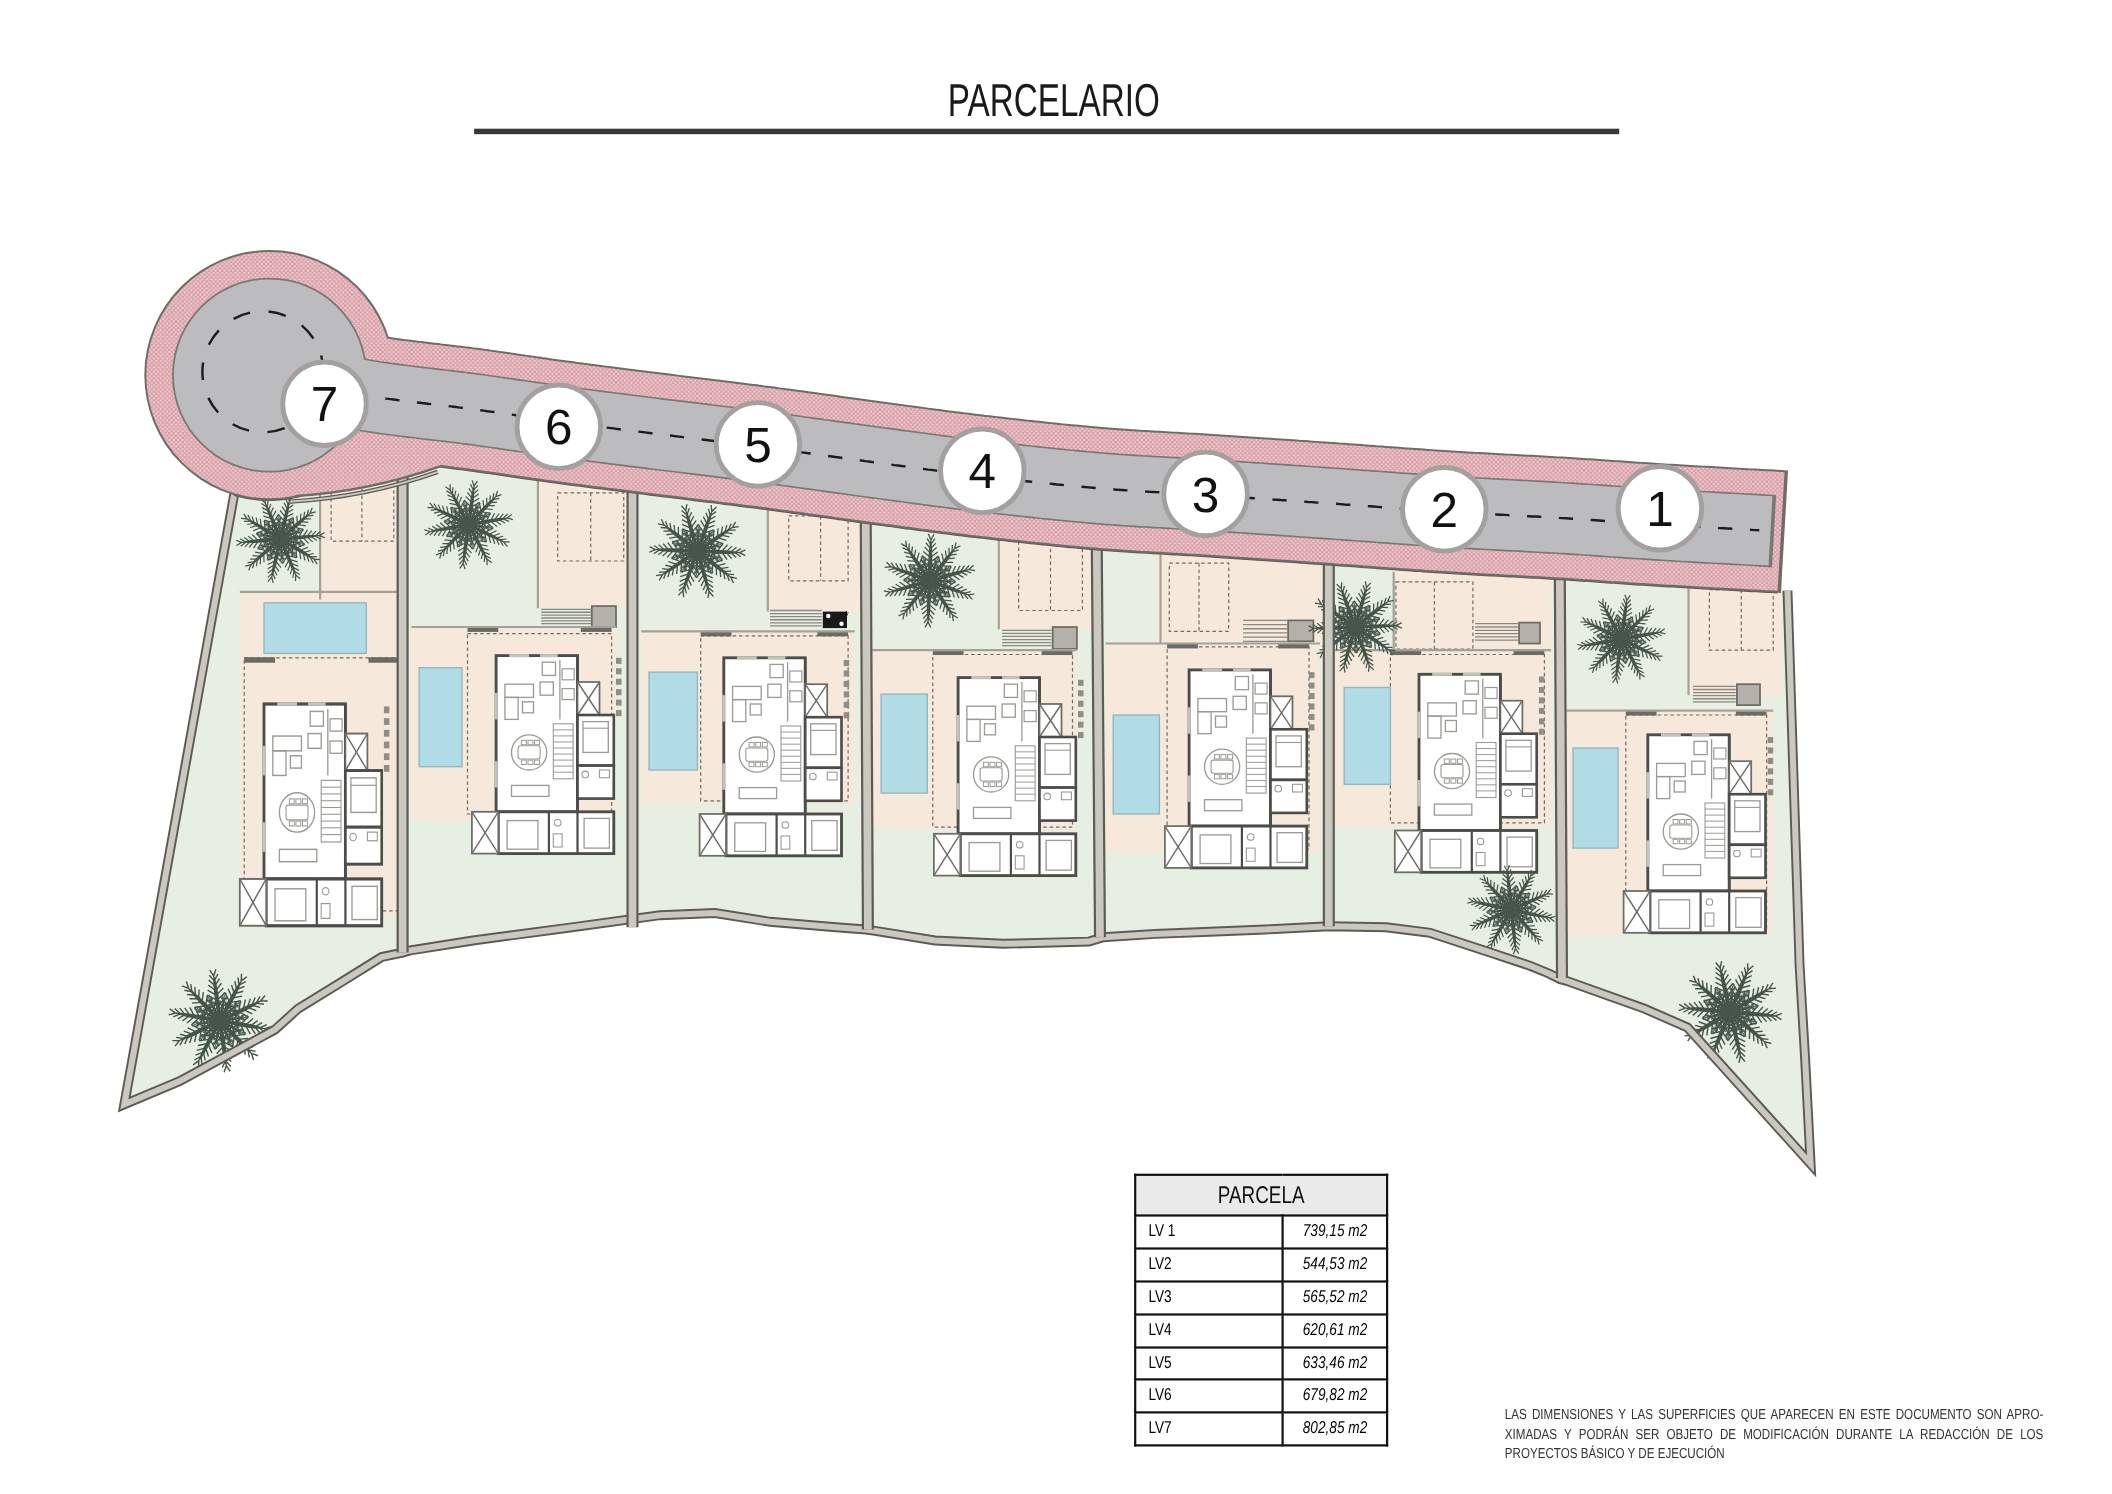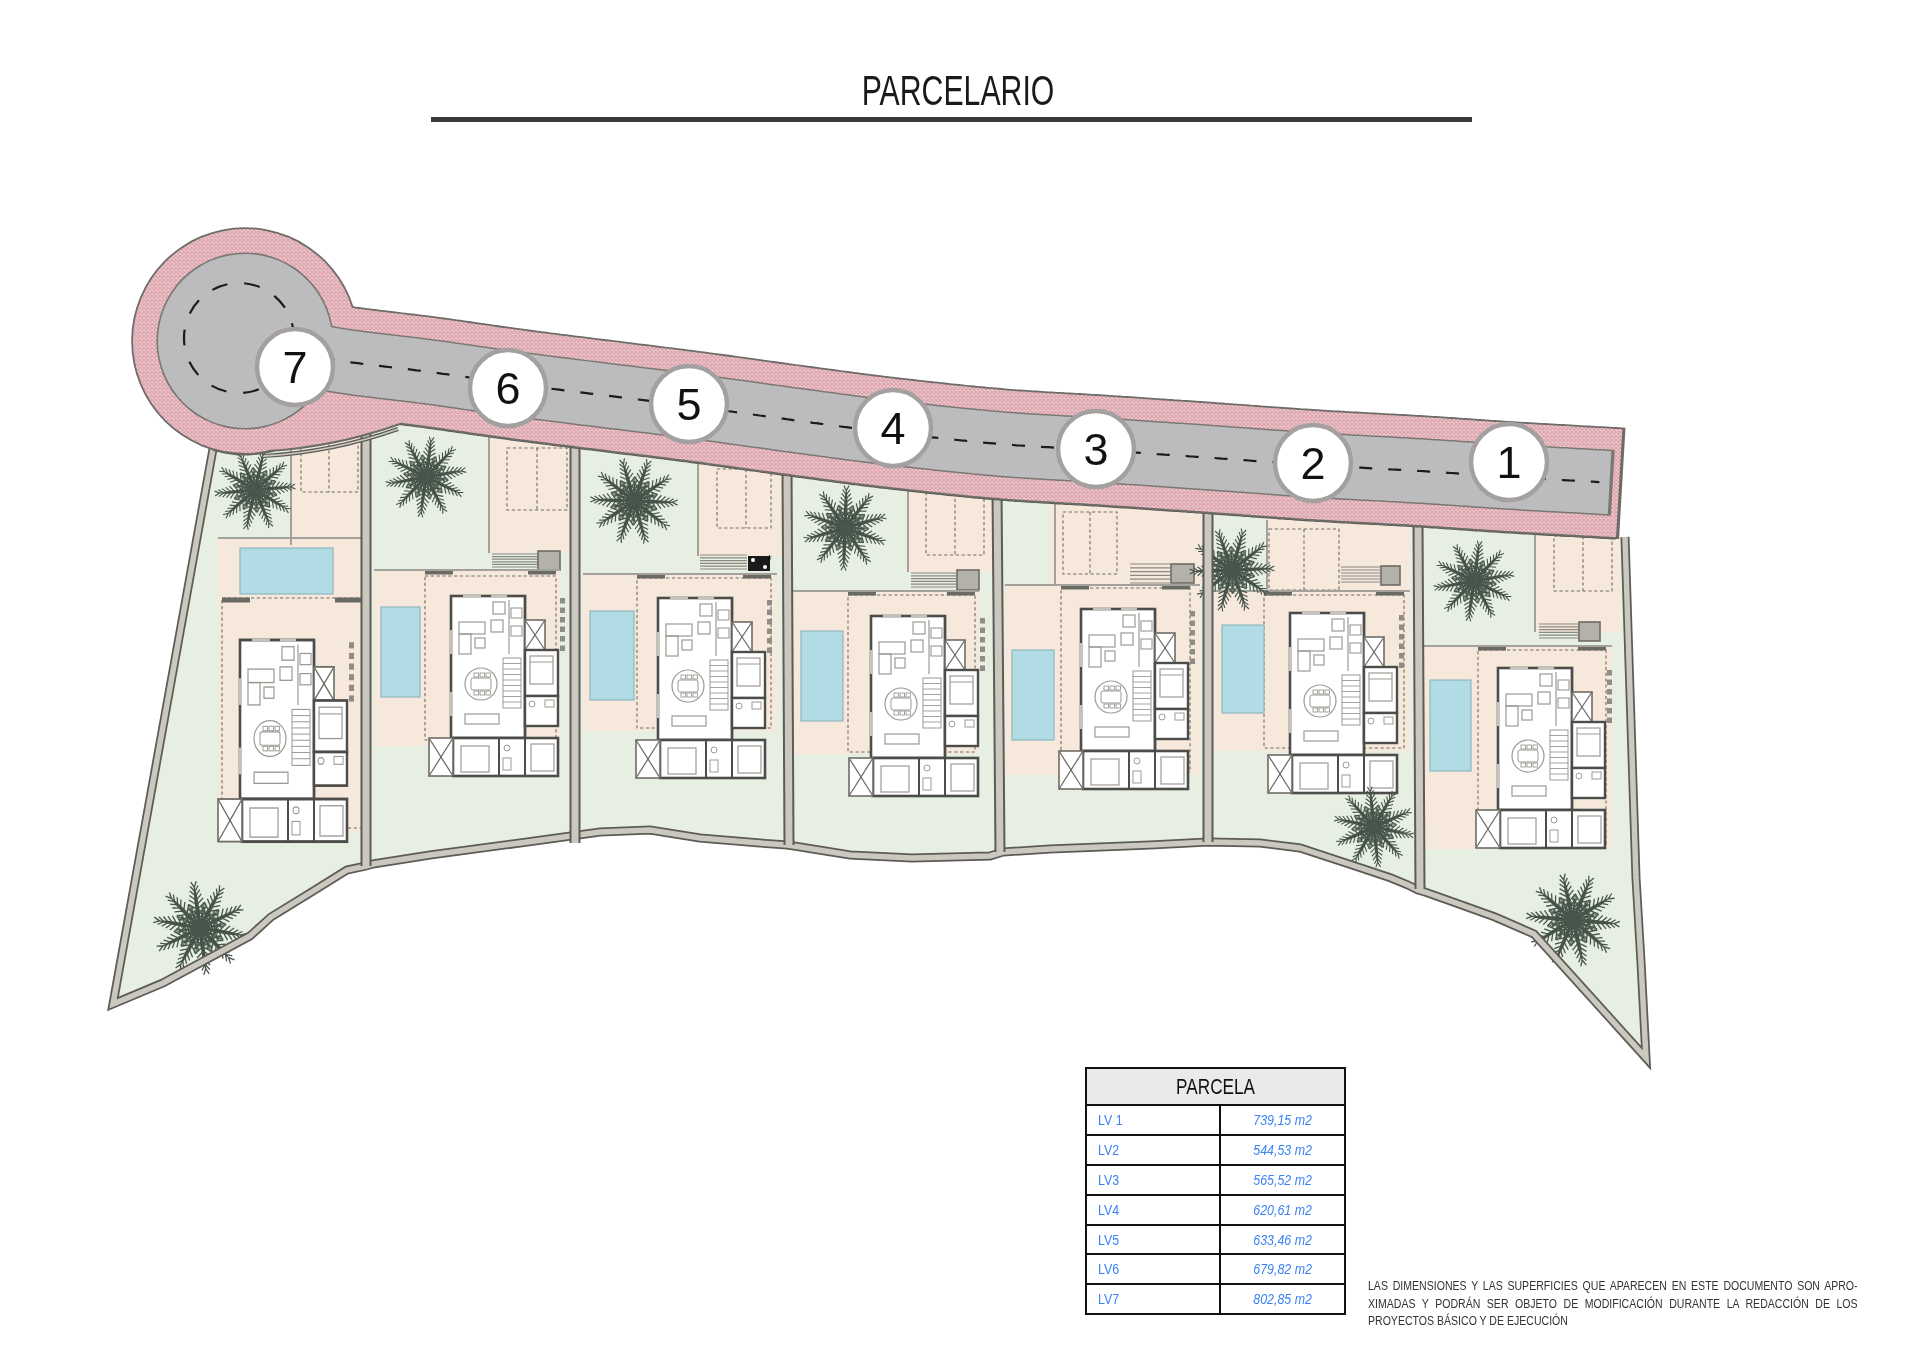--- a/index.html
+++ b/index.html
@@ -1,24 +1,24 @@
 <!DOCTYPE html>
 <html><head><meta charset="utf-8">
 <style>
 html,body{margin:0;padding:0;background:#fff;width:1920px;height:1358px;overflow:hidden;}
 *{-webkit-font-smoothing:antialiased;}
 body{font-family:"Liberation Sans", sans-serif;position:relative;}
 #plan{position:absolute;left:0;top:0;}
 #title{position:absolute;left:658px;top:67px;width:600px;text-align:center;font-size:42px;color:#1c1a18;
   transform:scaleX(0.72);transform-origin:center;}
 #rule{position:absolute;left:431px;top:117px;width:1041px;height:5px;background:#3a3836;}
-#ptable{position:absolute;left:1085px;top:1067px;width:261px;border-collapse:collapse;border:2.5px solid #111;}
+#ptable{position:absolute;left:1031px;top:1067px;width:231px;border-collapse:collapse;border:2.5px solid #111;}
 #ptable th{background:#eaeaea;border:2.5px solid #111;font-size:22px;font-weight:400;height:33px;color:#111;}
 #ptable th span{display:inline-block;transform:scaleX(0.78);}
-#ptable td{border:2px solid #111;font-size:15.5px;color:#3b82f6;height:27.9px;padding:0;}
+#ptable td{border:2px solid #111;font-size:15.5px;color:#000000;height:27.9px;padding:0;}
 #ptable .c1{width:132px;}
 #ptable .c1 span{display:inline-block;transform:scaleX(0.8);transform-origin:left;margin-left:11px;}
 #ptable .c2{text-align:center;font-style:italic;}
 #ptable .c2 span{display:inline-block;transform:scaleX(0.8);}
 #disc{position:absolute;left:1368px;top:1277px;width:612px;font-size:13.2px;line-height:17.7px;color:#333;
   transform:scaleX(0.8);transform-origin:left top;}
 #disc div{text-align:justify;text-align-last:justify;}
 #disc div.last{text-align:left;text-align-last:left;}
 </style></head>
 <body>

